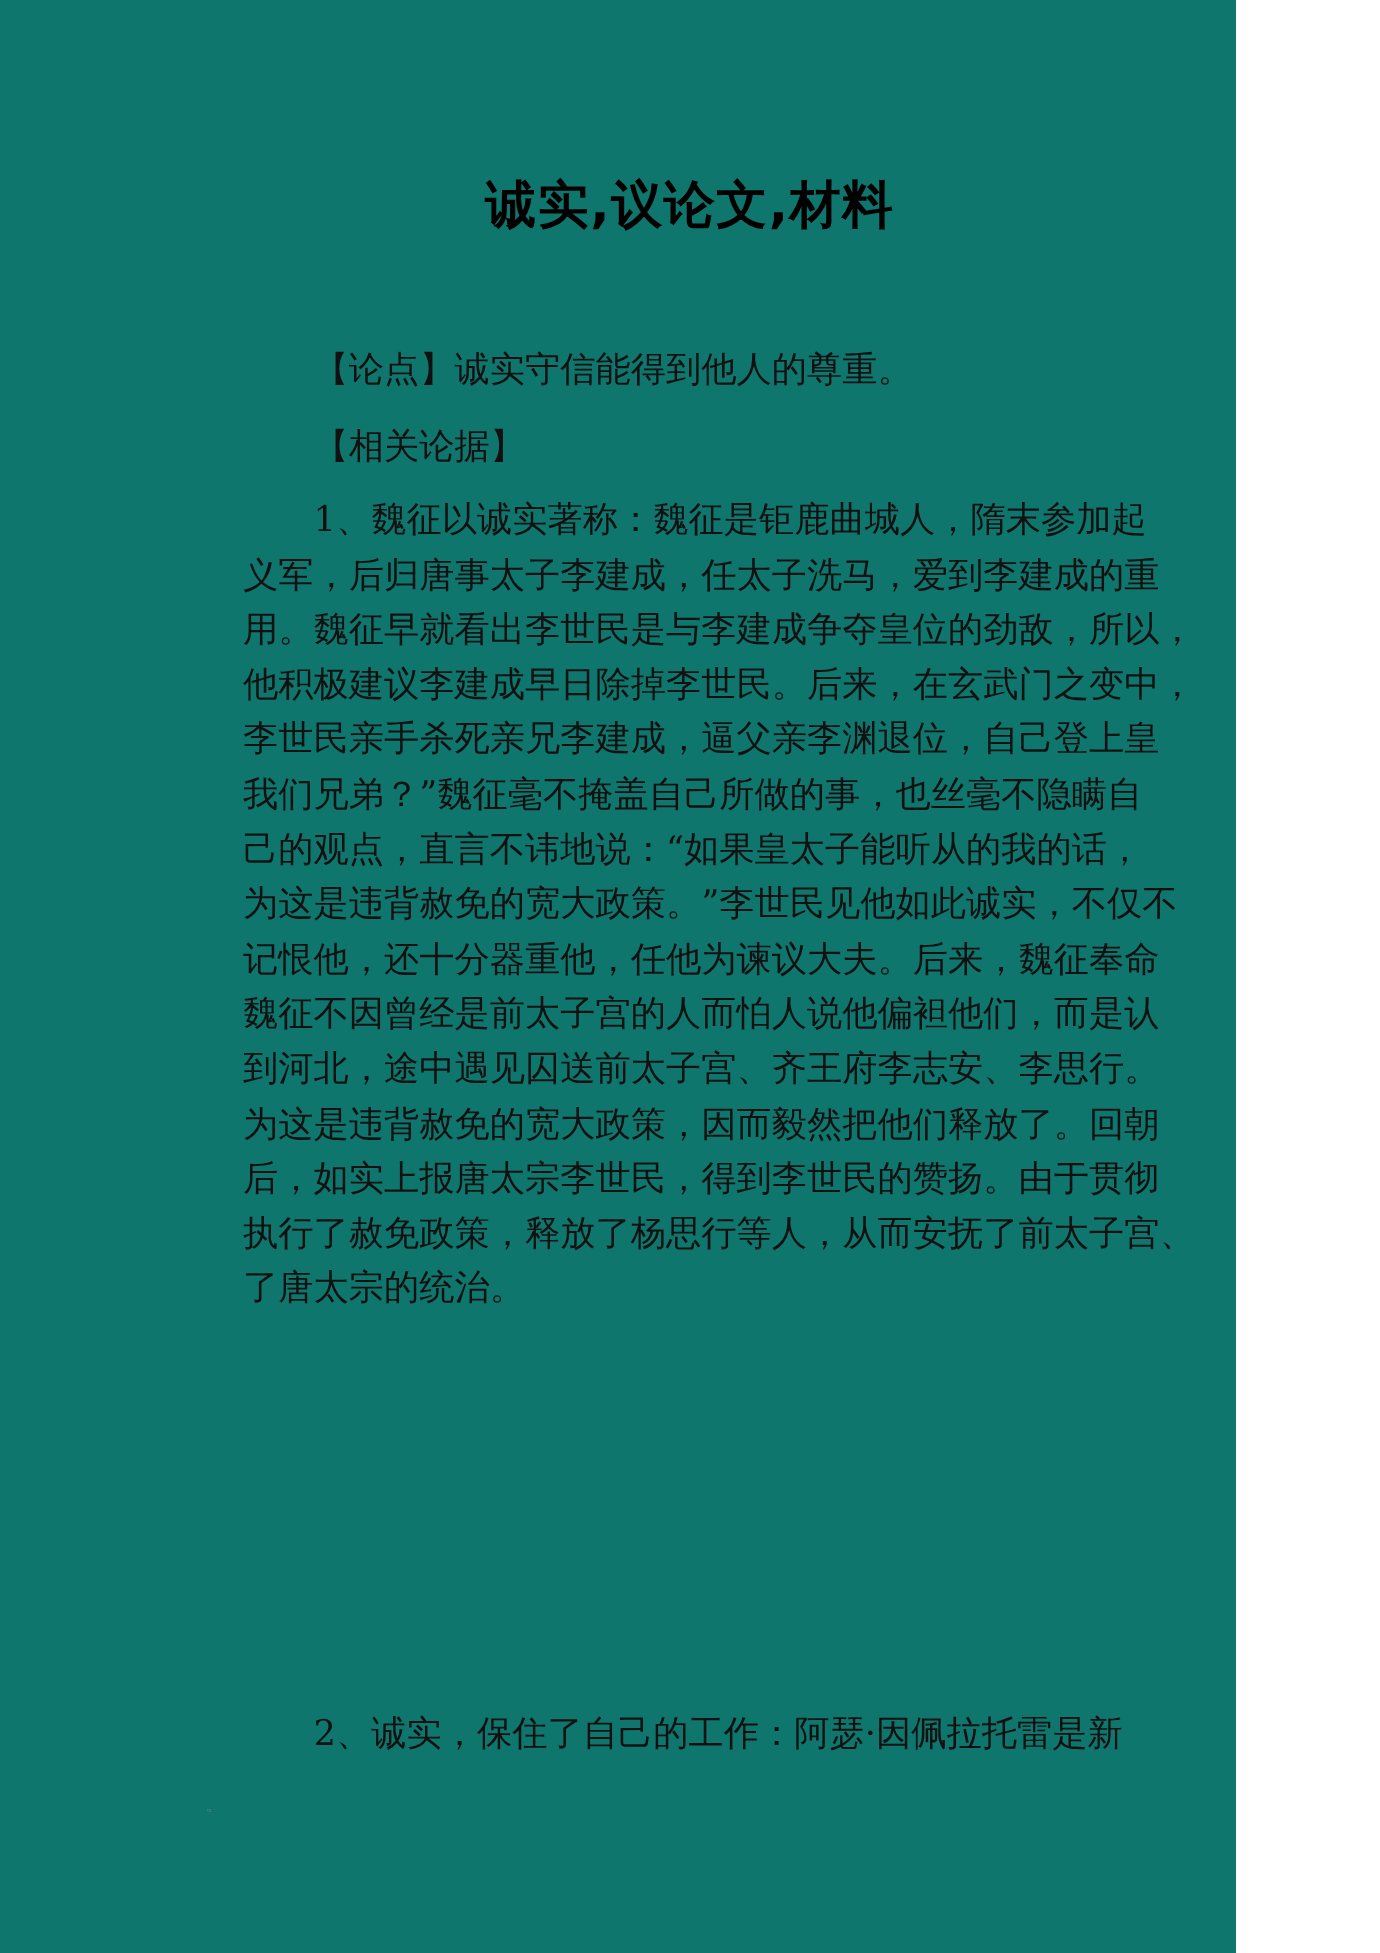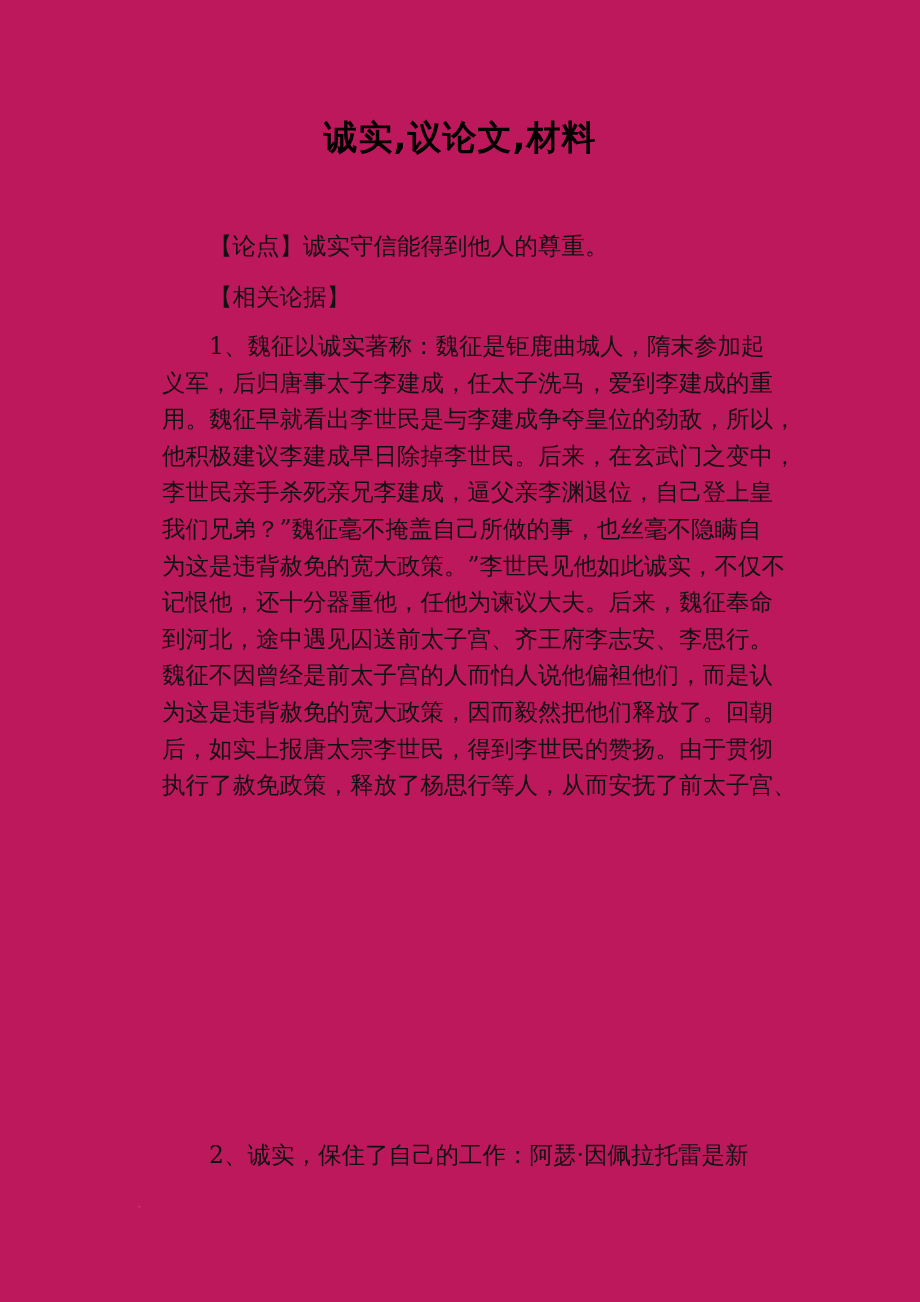--- a/index.html
+++ b/index.html
@@ -12,23 +12,23 @@
       height: 1302px;
       position: relative;
       overflow: hidden;
       font-family: "DejaVu Serif", "Liberation Serif", serif;
       color: #111111;
     }
     .page {
       position: absolute;
       left: 0;
       top: 0;
-      width: 920px;
+      width: 824px;
       height: 1302px;
-      background: #be185d;
+      background: #0f766e;
     }
     .title {
       position: absolute;
       left: 0;
       width: 920px;
       top: 112px;
       text-align: center;
       font-family: "DejaVu Sans", "Liberation Sans", sans-serif;
       font-weight: bold;
       font-size: 34px;
@@ -91,27 +91,29 @@
 
   <div class="body-text evidence-heading indent">【相关论据】</div>
 
   <div class="body-text para1">
     <span class="line indent">1、魏征以诚实著称：魏征是钜鹿曲城人，隋末参加起</span>
     <span class="line">义军，后归唐事太子李建成，任太子洗马，爱到李建成的重</span>
     <span class="line">用。魏征早就看出李世民是与李建成争夺皇位的劲敌，所以，</span>
     <span class="line">他积极建议李建成早日除掉李世民。后来，在玄武门之变中，</span>
     <span class="line">李世民亲手杀死亲兄李建成，逼父亲李渊退位，自己登上皇</span>
     <span class="line">我们兄弟？”魏征毫不掩盖自己所做的事，也丝毫不隐瞒自</span>
+    <span class="line">己的观点，直言不讳地说：“如果皇太子能听从的我的话，</span>
     <span class="line">为这是违背赦免的宽大政策。”李世民见他如此诚实，不仅不</span>
     <span class="line">记恨他，还十分器重他，任他为谏议大夫。后来，魏征奉命</span>
+    <span class="line">魏征不因曾经是前太子宫的人而怕人说他偏袒他们，而是认</span>
     <span class="line">到河北，途中遇见囚送前太子宫、齐王府李志安、李思行。</span>
-    <span class="line">魏征不因曾经是前太子宫的人而怕人说他偏袒他们，而是认</span>
     <span class="line">为这是违背赦免的宽大政策，因而毅然把他们释放了。回朝</span>
     <span class="line">后，如实上报唐太宗李世民，得到李世民的赞扬。由于贯彻</span>
     <span class="line">执行了赦免政策，释放了杨思行等人，从而安抚了前太子宫、</span>
+    <span class="line">了唐太宗的统治。</span>
   </div>
 
   <div class="body-text para2">
     <span class="line indent">2、诚实，保住了自己的工作：阿瑟·因佩拉托雷是新</span>
   </div>
 
   <div class="footer-mark">·:</div>
 
 </div>
 

